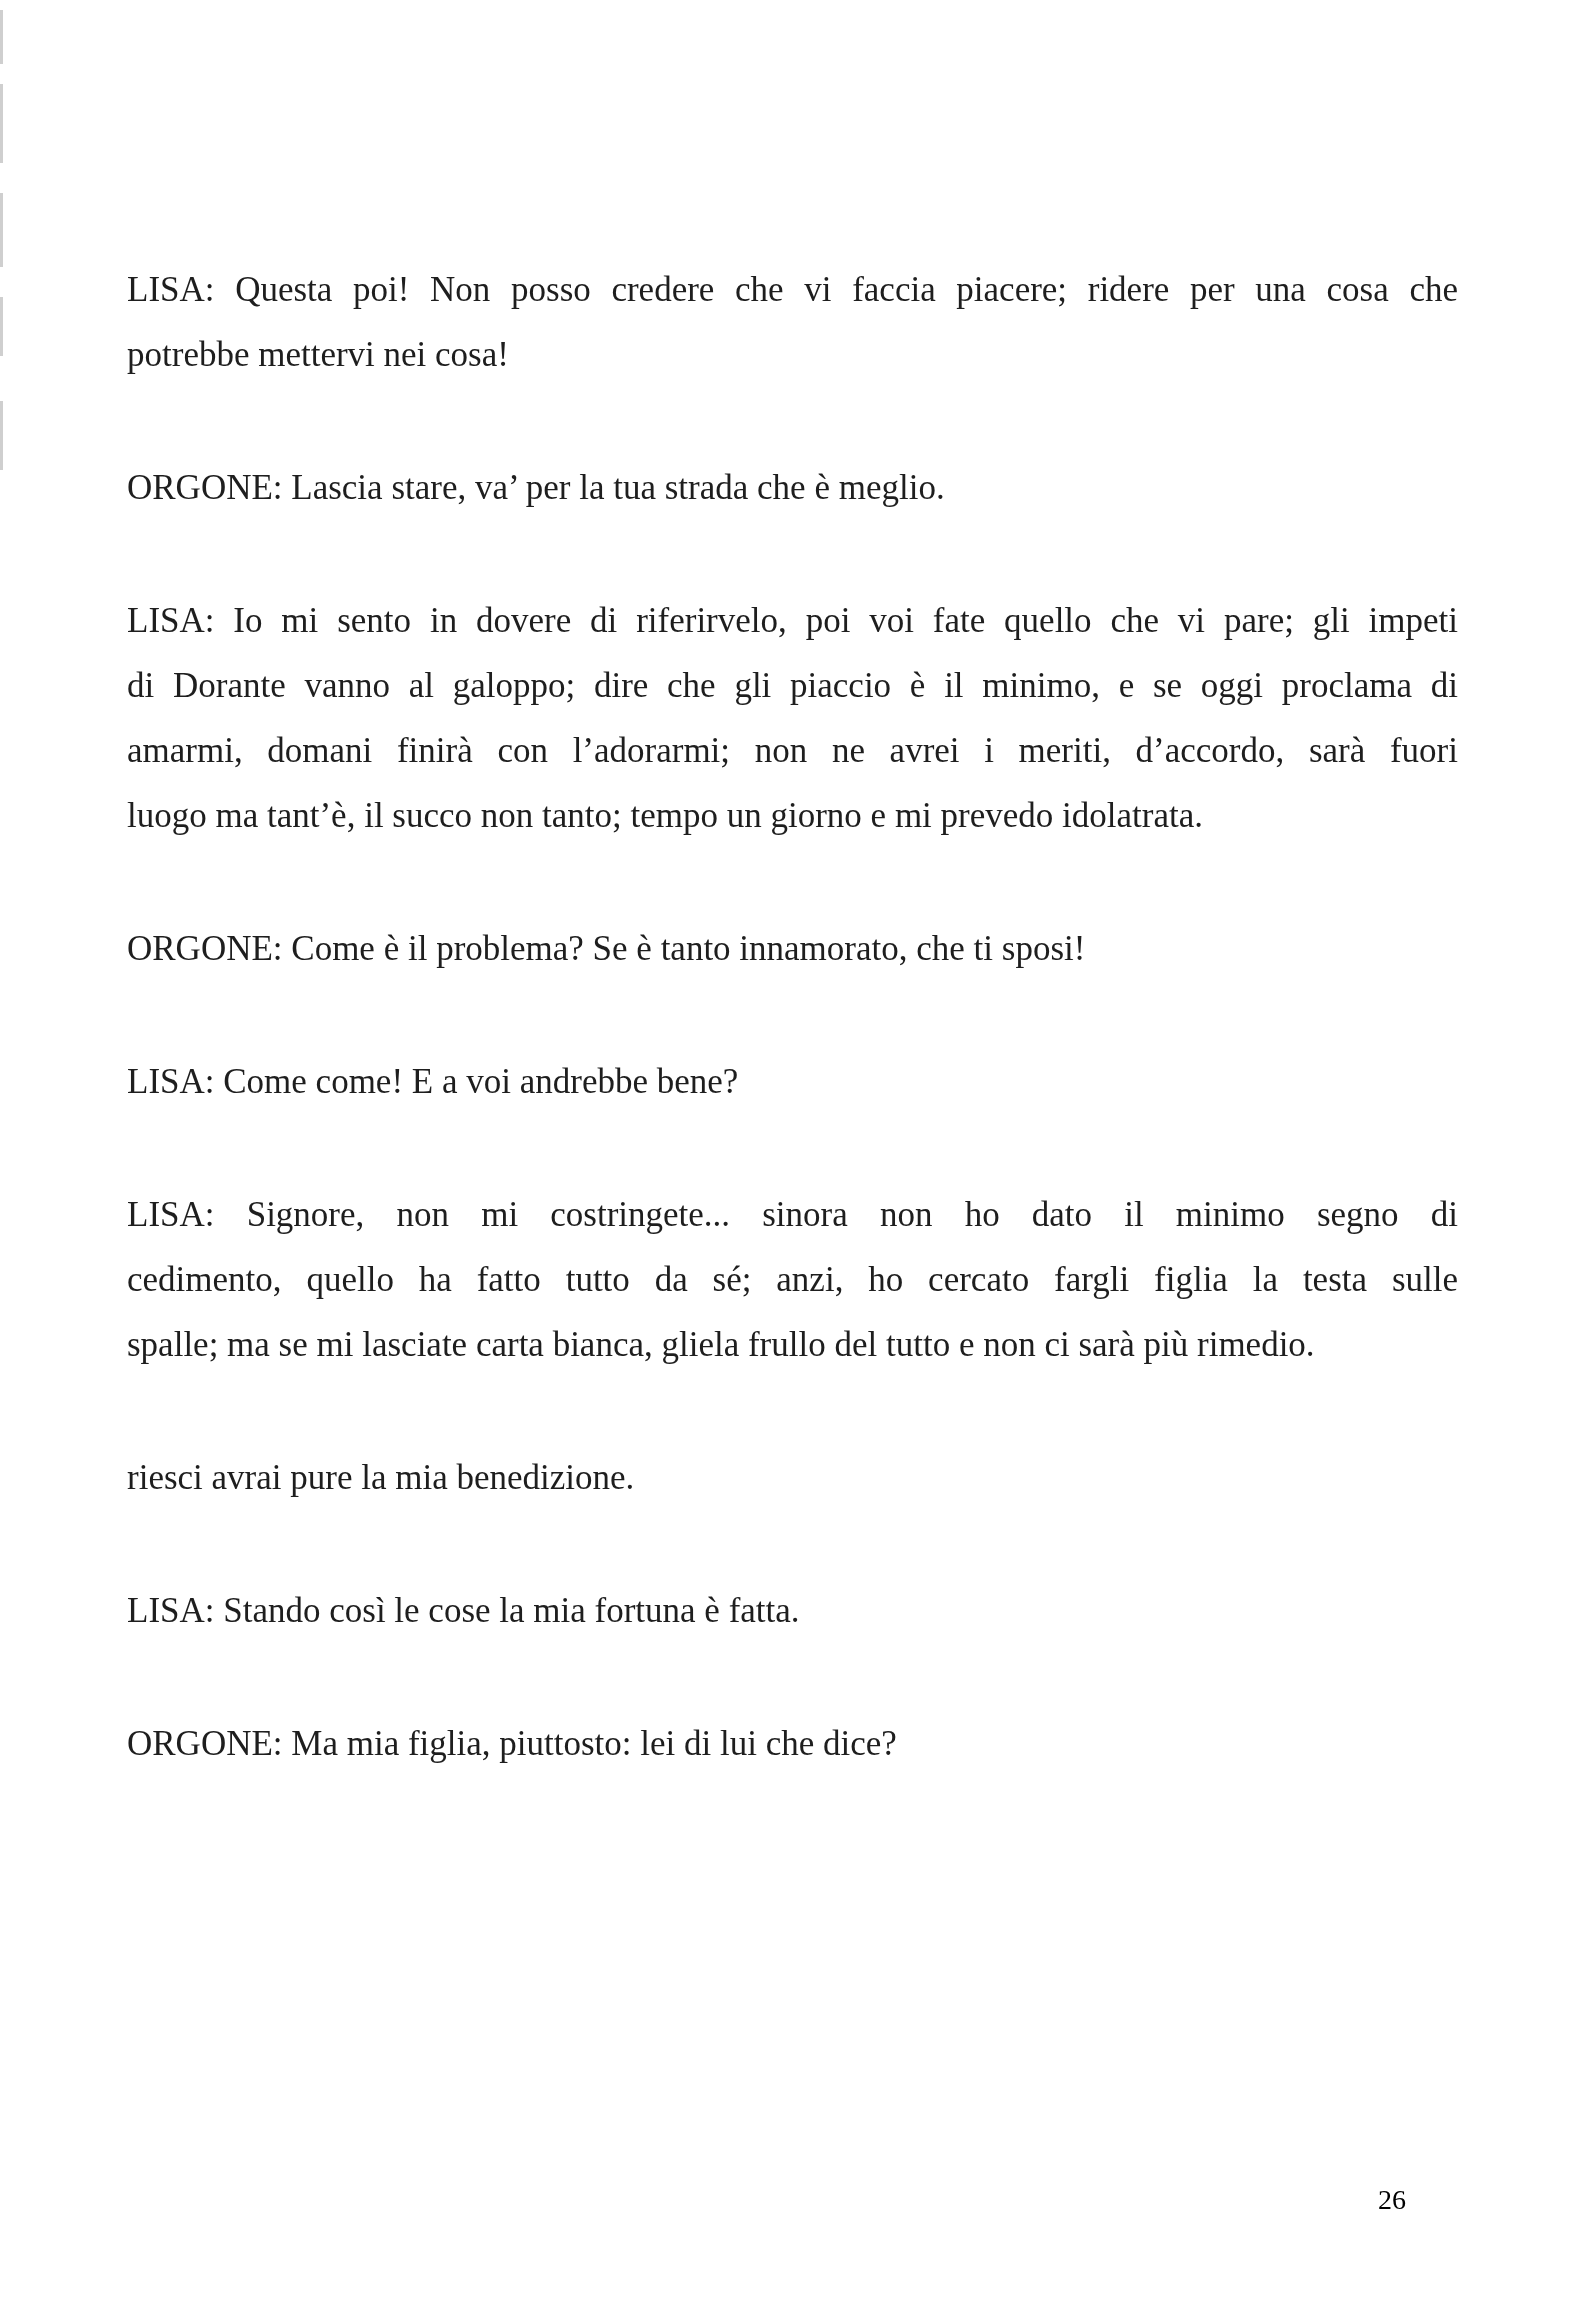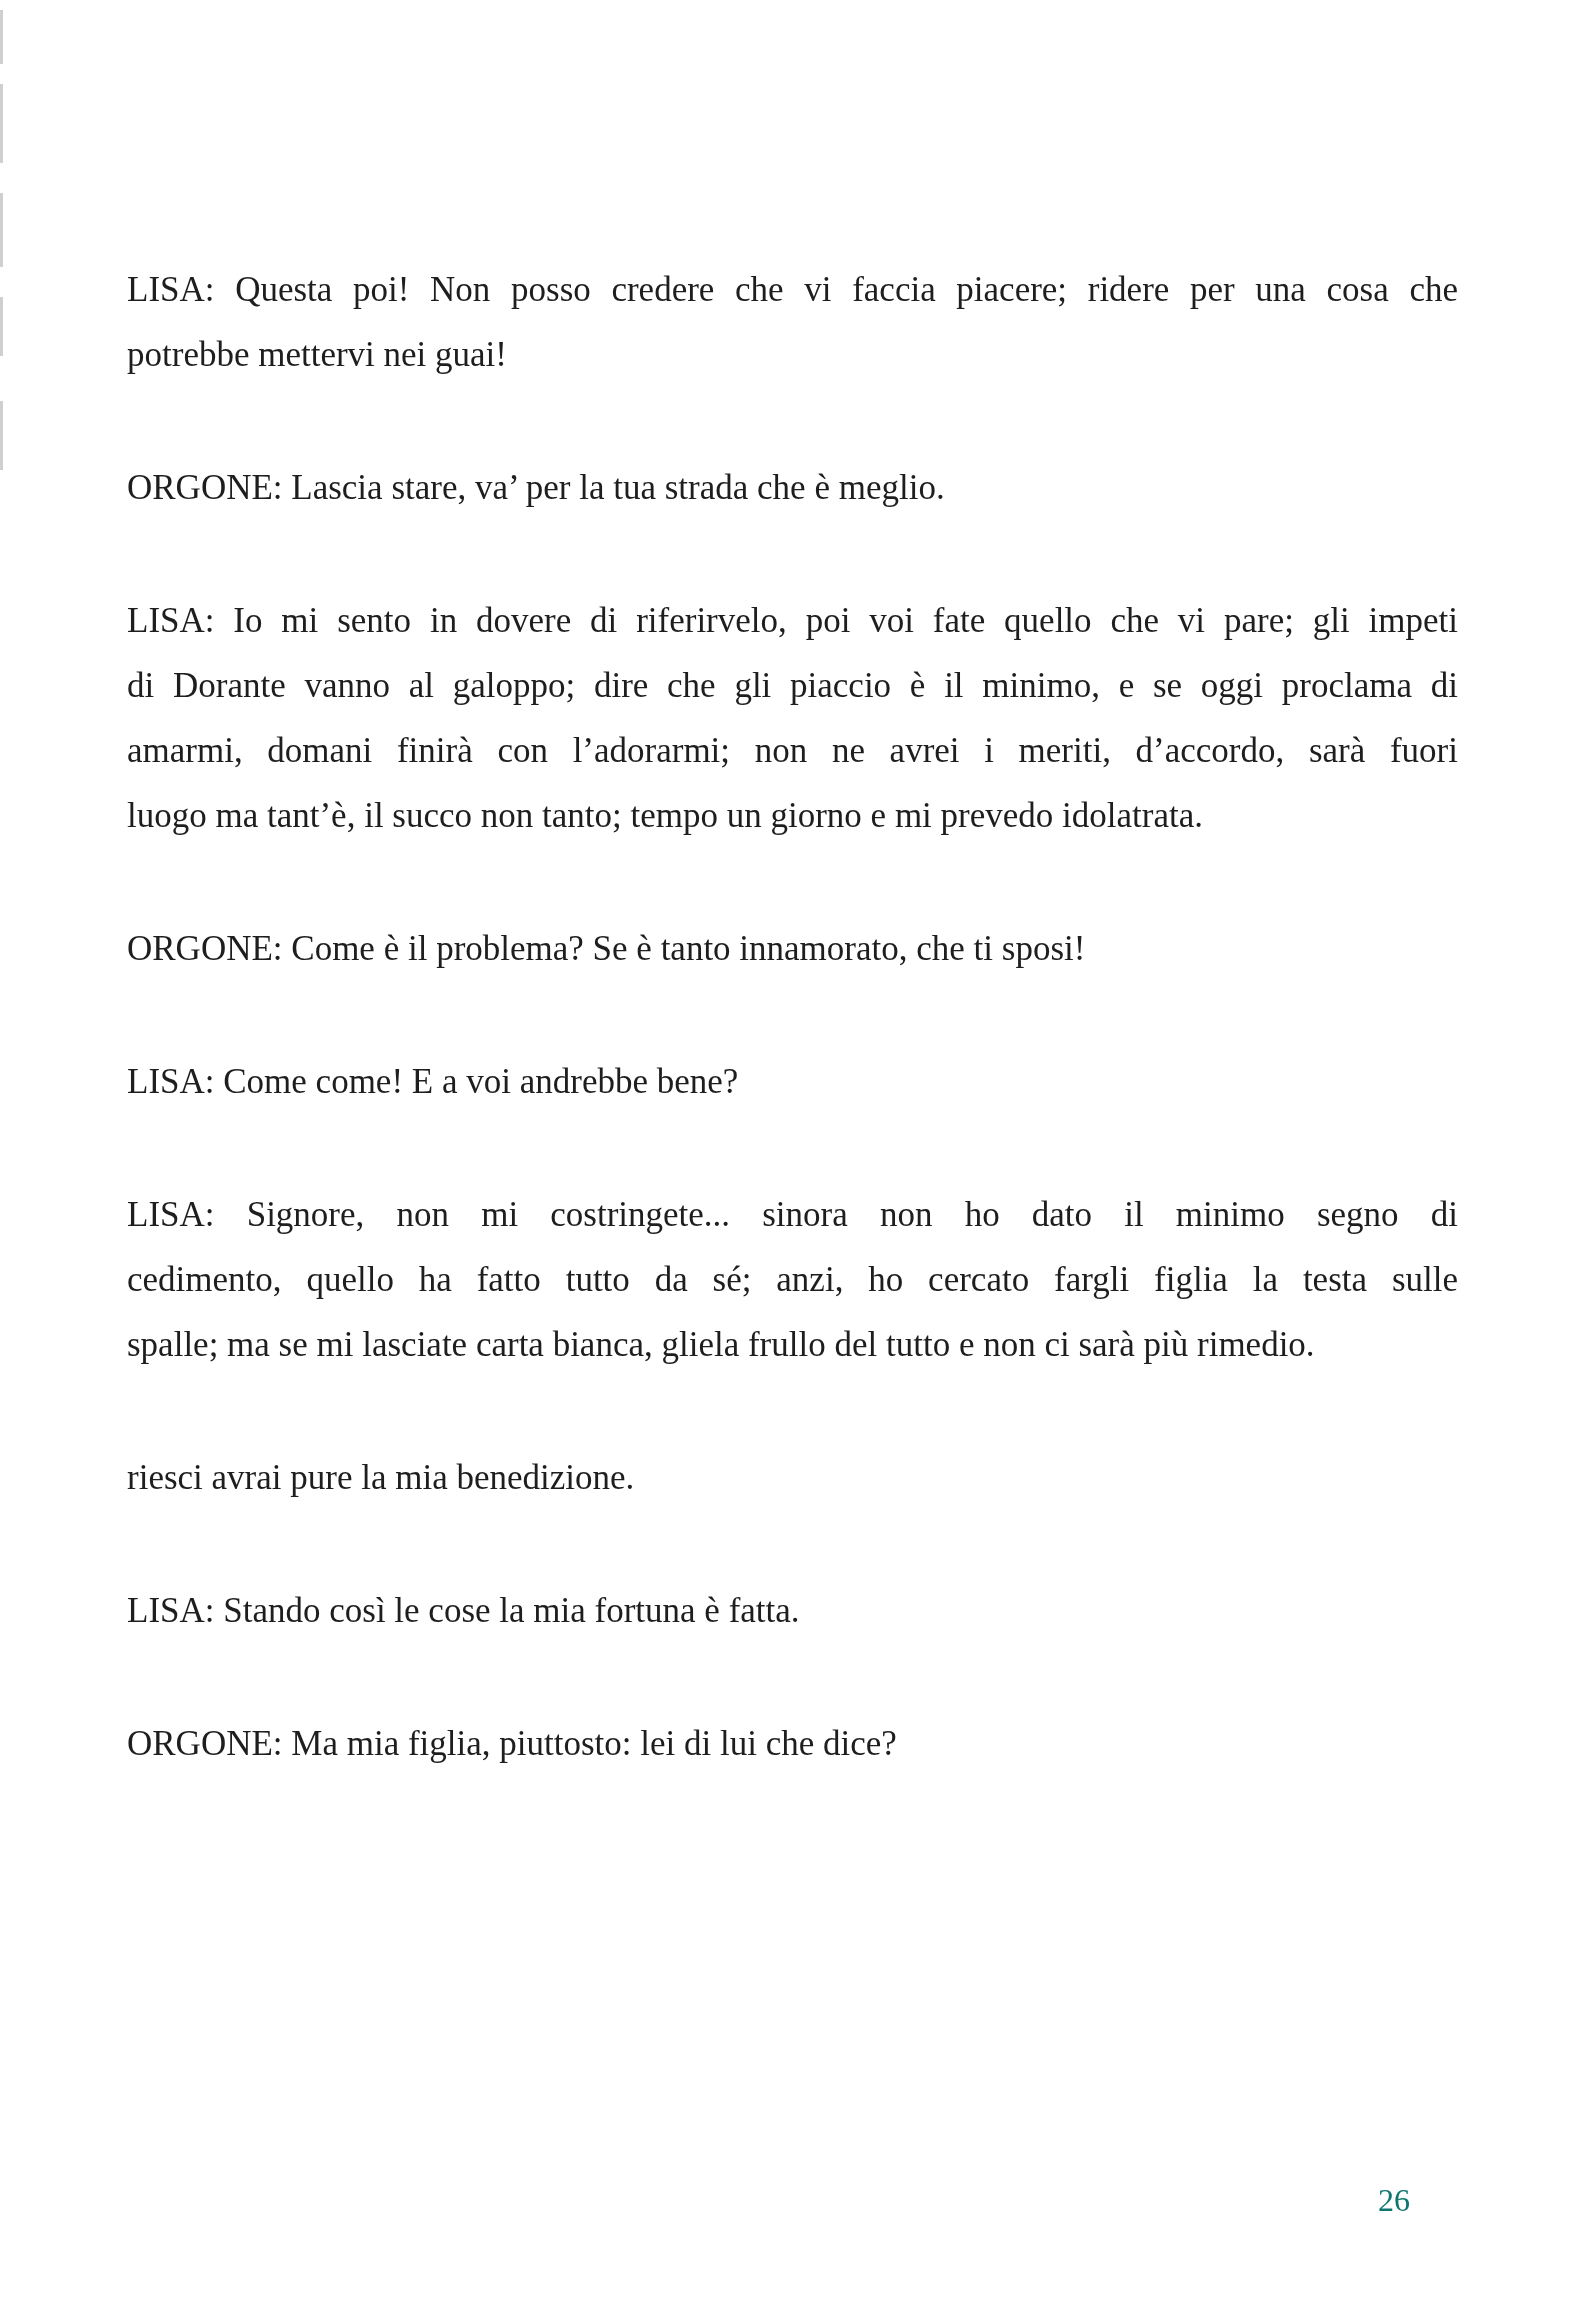--- a/index.html
+++ b/index.html
@@ -41,39 +41,39 @@
     text-align-last: justify;
   }
   .line.last {
     text-align: left;
     text-align-last: left;
   }
   .page-number {
     position: absolute;
     left: 1378px;
     top: 2182px;
-    font-size: 32px;
+    font-size: 28px;
     line-height: 36px;
-    color: #0f766e;
+    color: #000000;
   }
 </style>
 </head>
 <body>
 
 <div class="scan-edge" style="top:10px;height:54px;"></div>
 <div class="scan-edge" style="top:84px;height:79px;"></div>
 <div class="scan-edge" style="top:193px;height:74px;"></div>
 <div class="scan-edge" style="top:297px;height:59px;"></div>
 <div class="scan-edge" style="top:401px;height:69px;"></div>
 
 <main class="text-block">
 
   <p class="para">
     <span class="line">LISA: Questa poi! Non posso credere che vi faccia piacere; ridere per una cosa che</span>
-    <span class="line last">potrebbe mettervi nei guai!</span>
+    <span class="line last">potrebbe mettervi nei cosa!</span>
   </p>
 
   <p class="para">
     <span class="line last">ORGONE: Lascia stare, va’ per la tua strada che è meglio.</span>
   </p>
 
   <p class="para">
     <span class="line">LISA: Io mi sento in dovere di riferirvelo, poi voi fate quello che vi pare; gli impeti</span>
     <span class="line">di Dorante vanno al galoppo; dire che gli piaccio è il minimo, e se oggi proclama di</span>
     <span class="line">amarmi, domani finirà con l’adorarmi; non ne avrei i meriti, d’accordo, sarà fuori</span>

